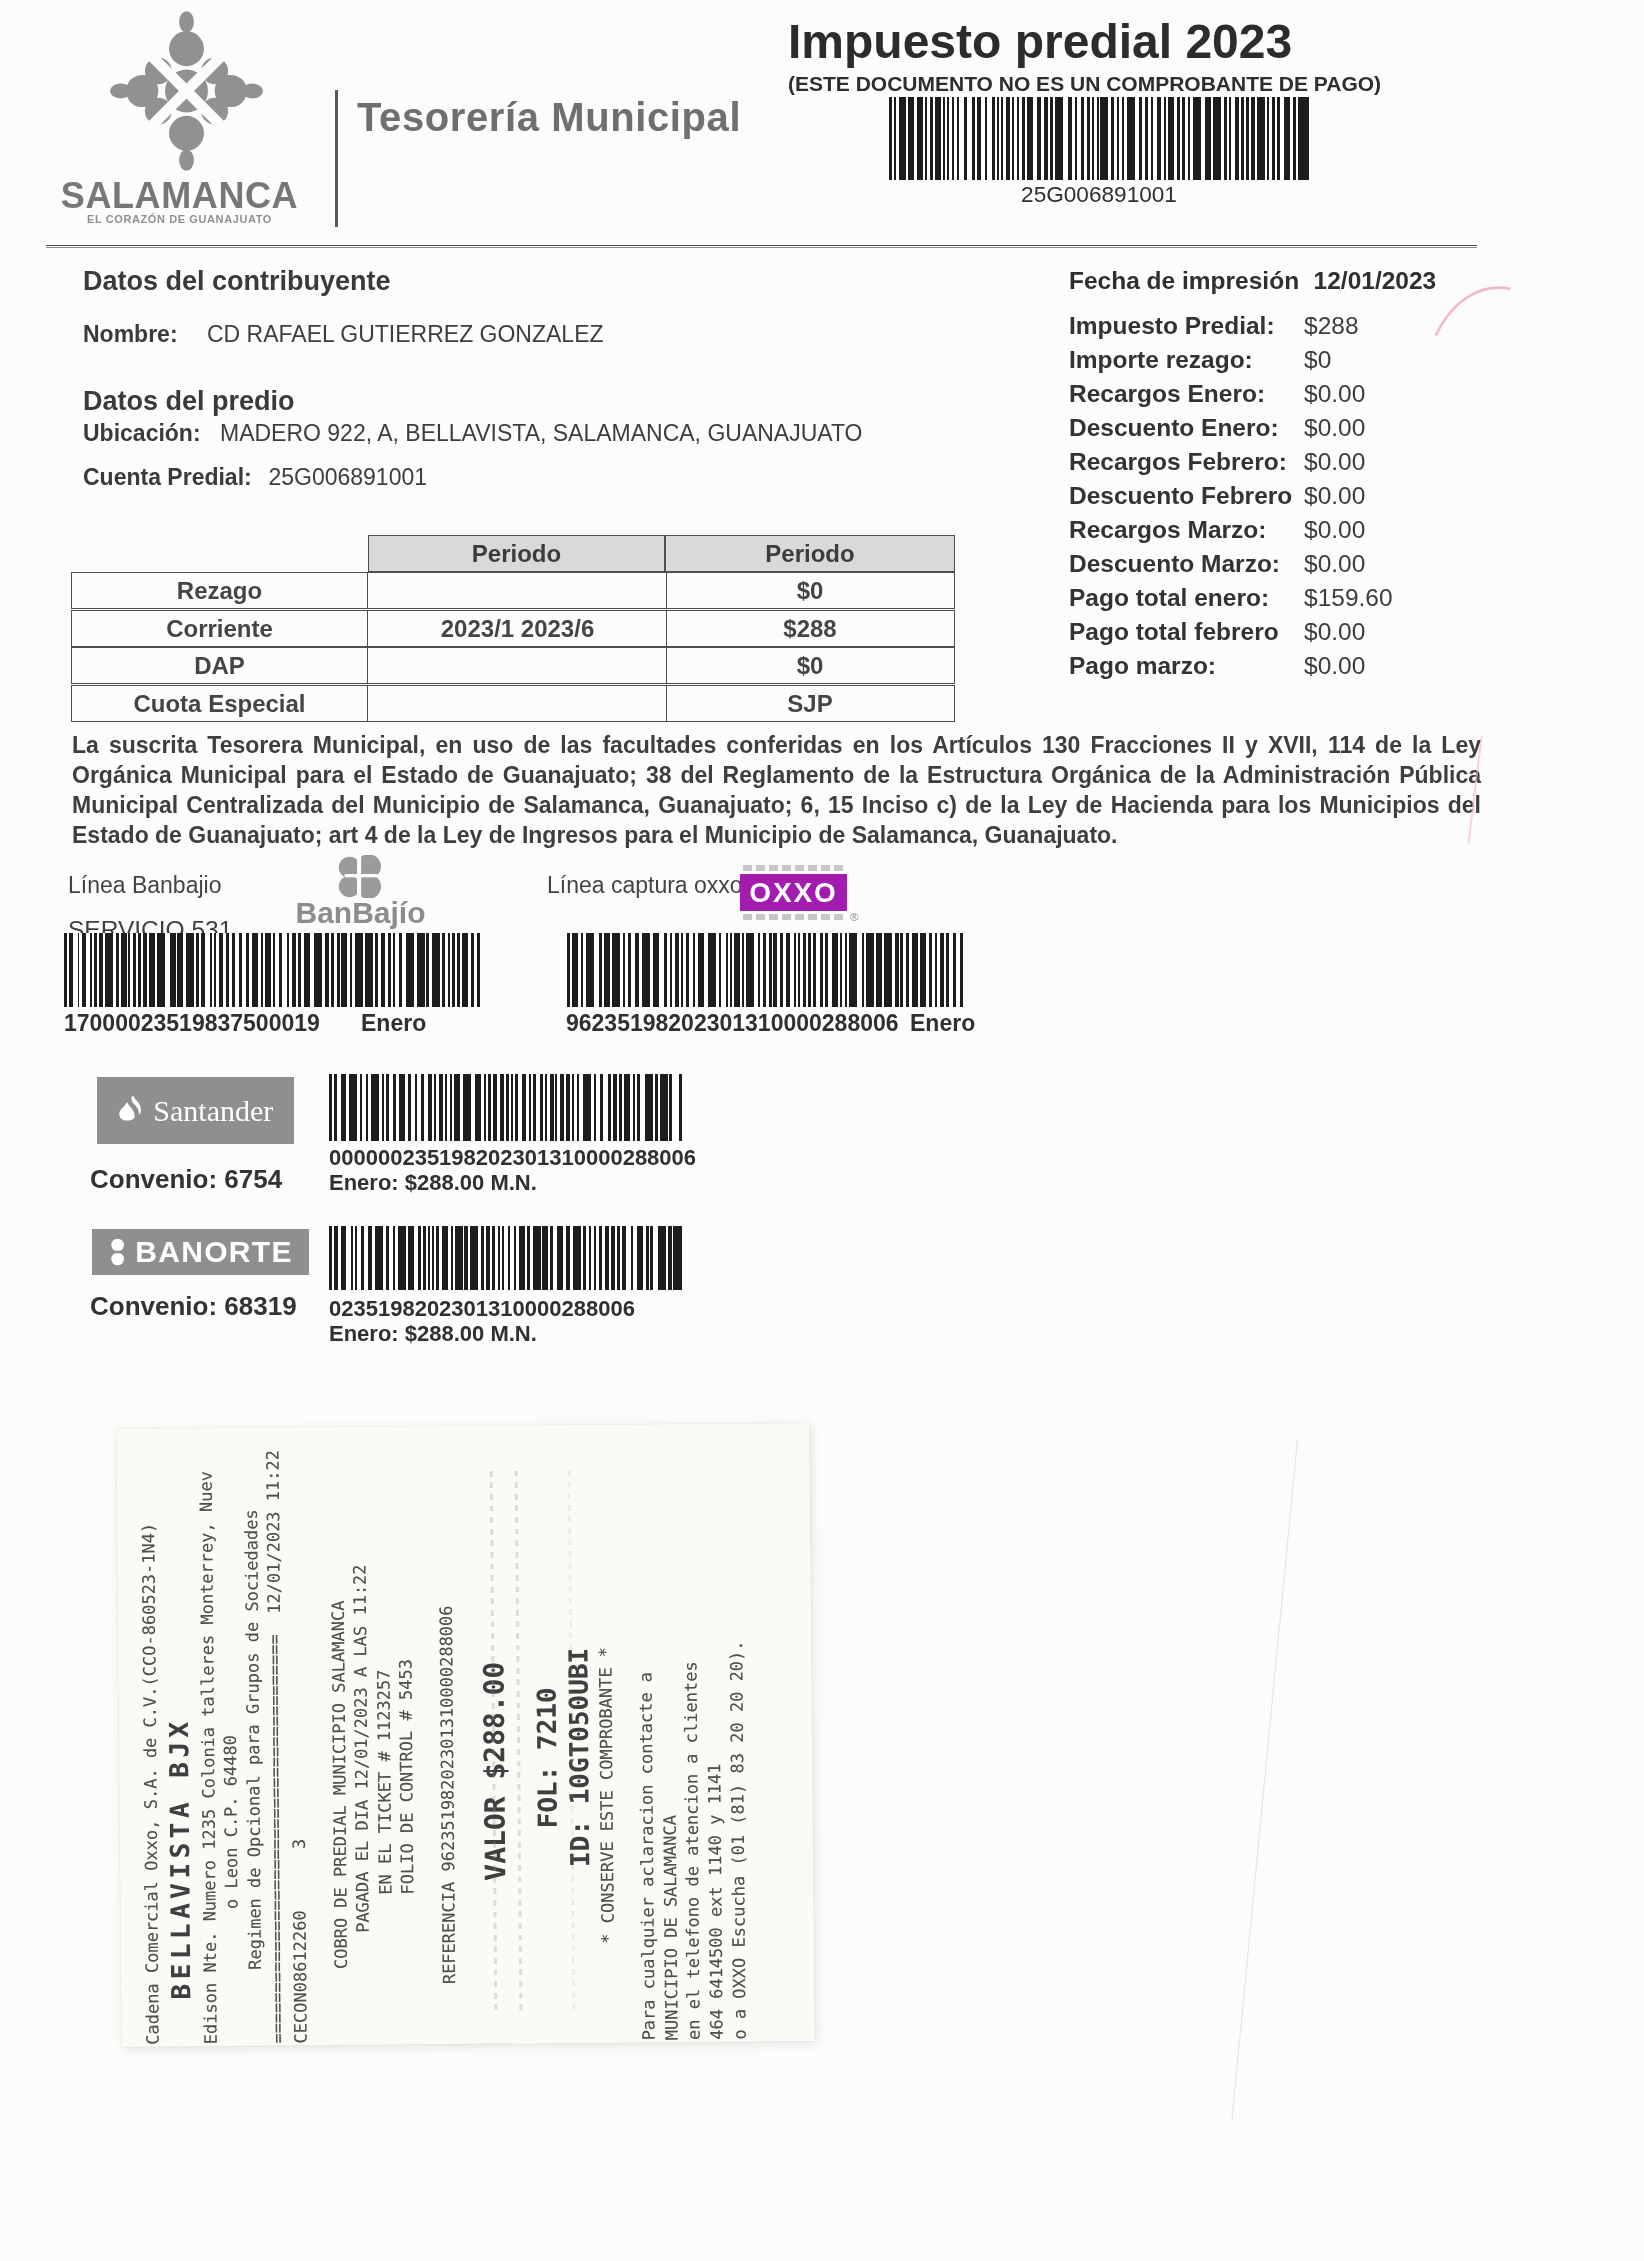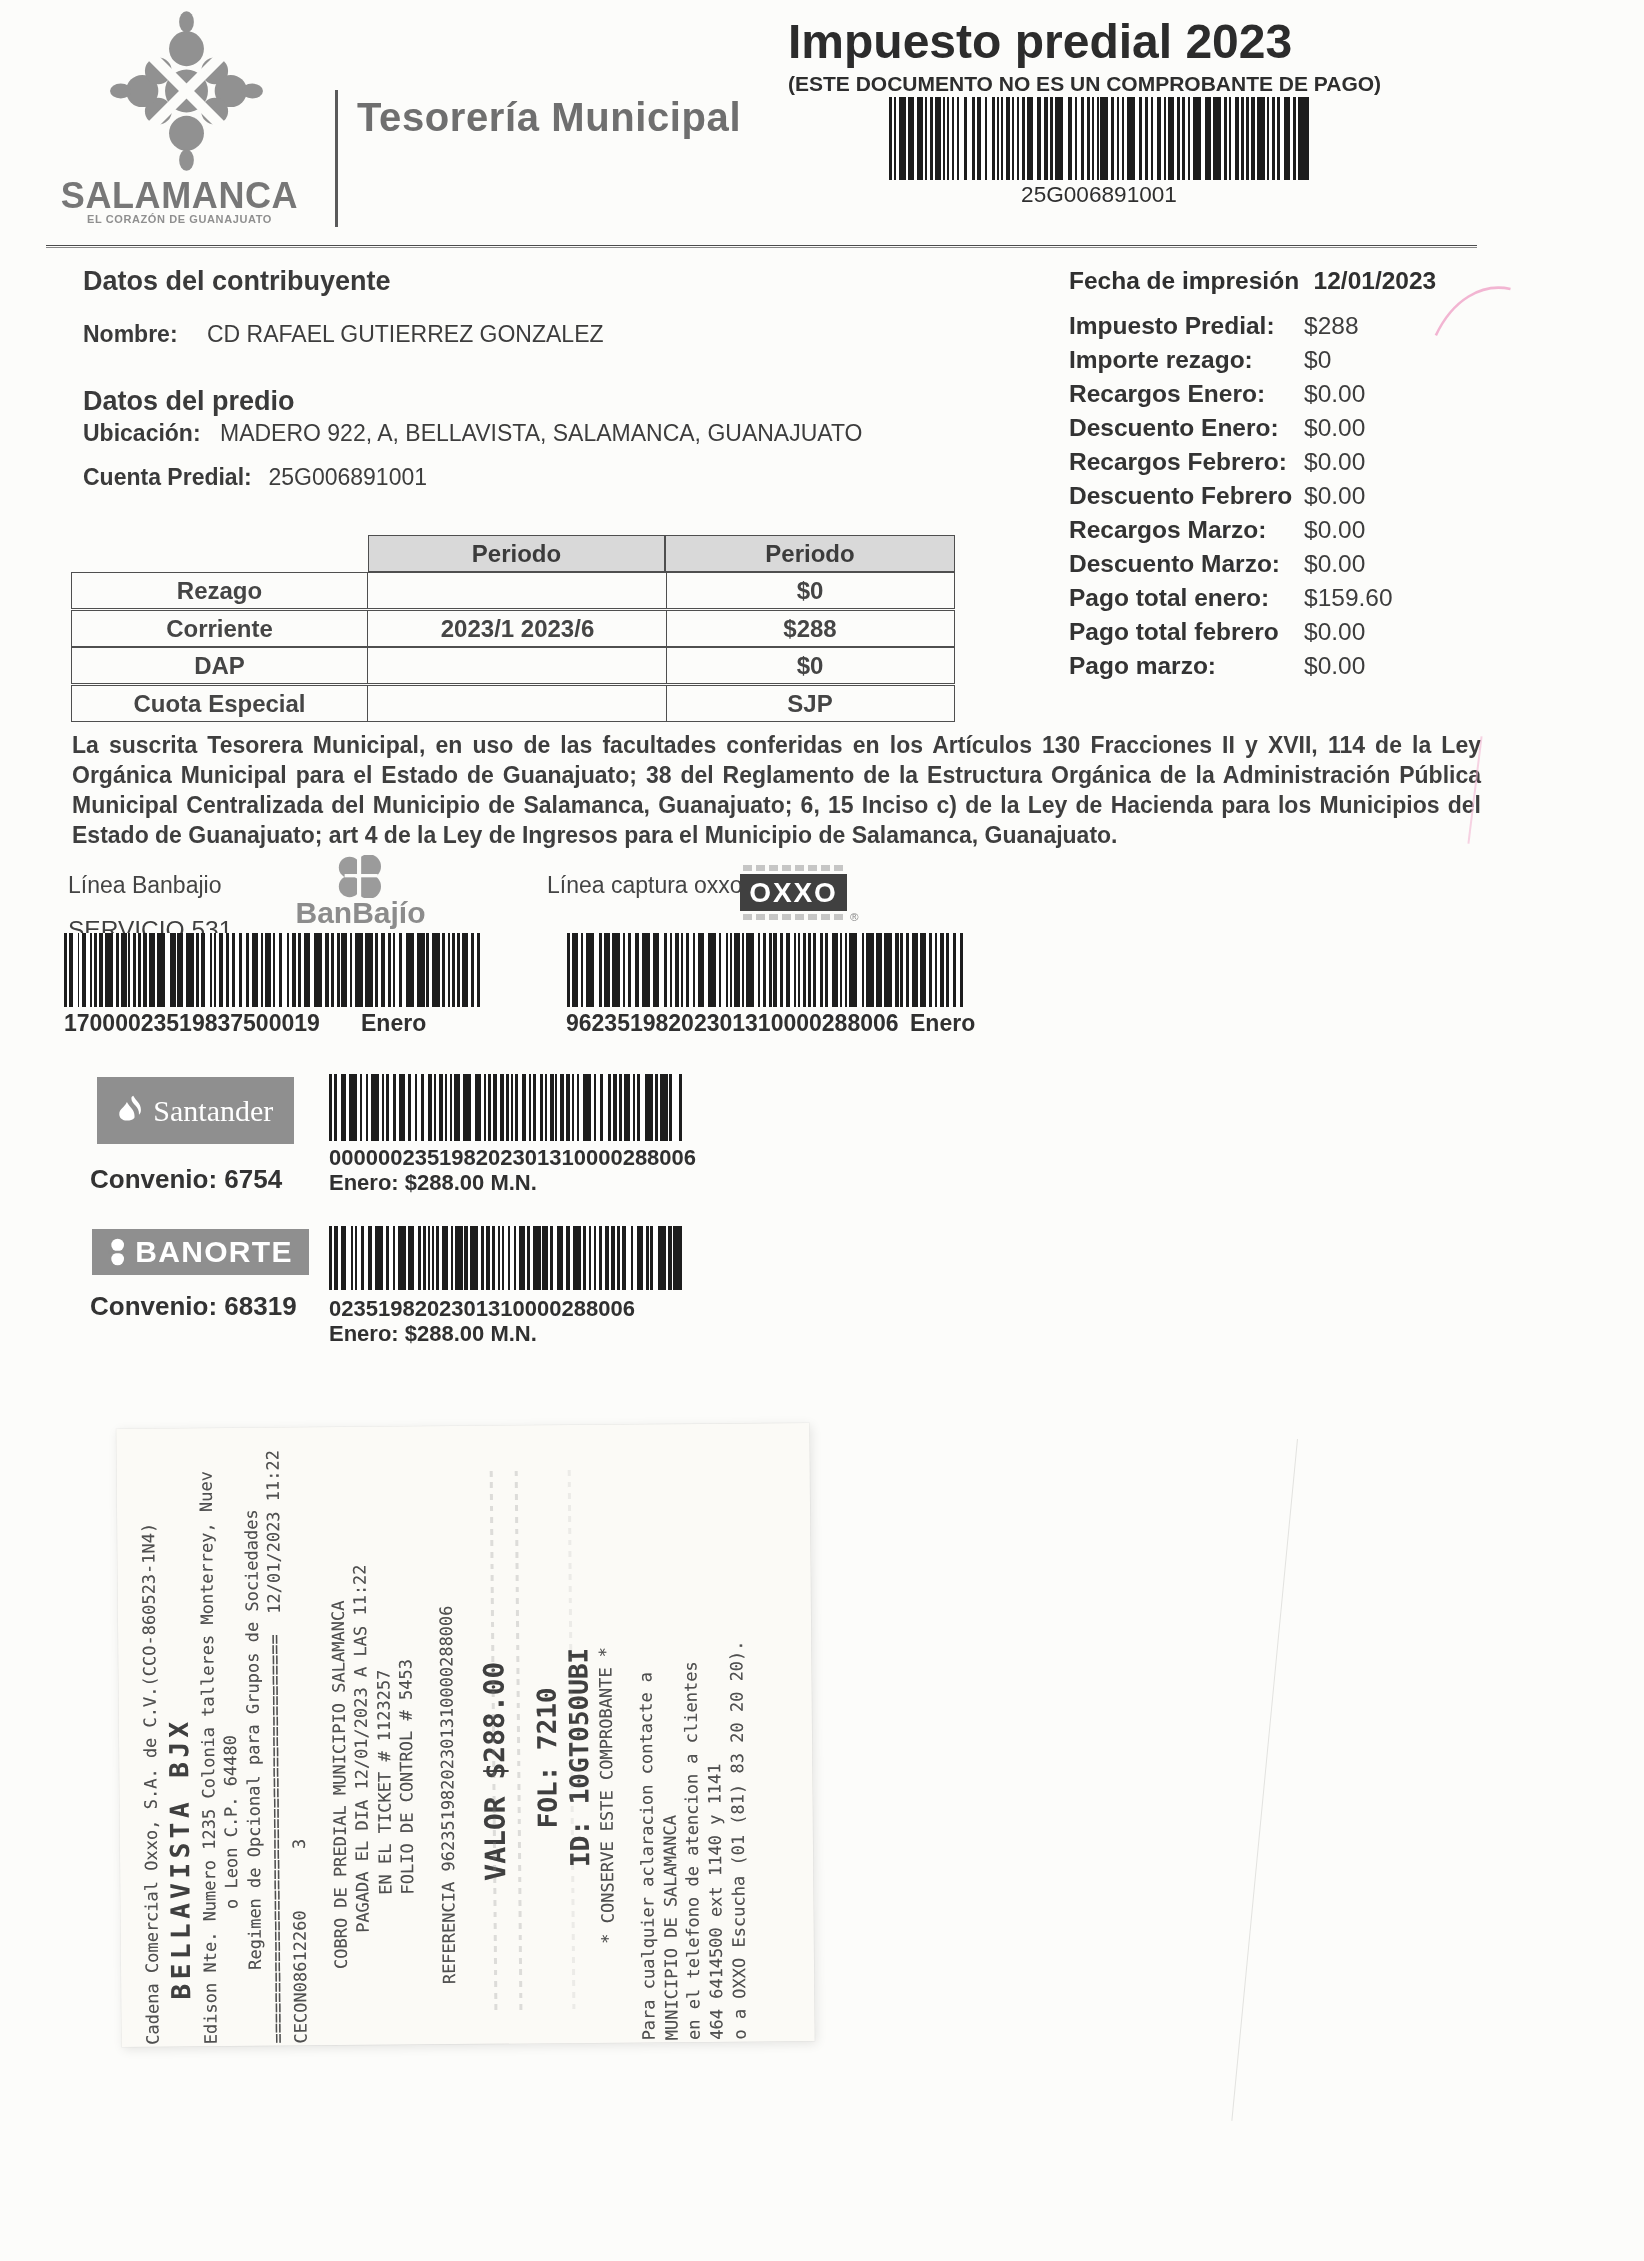--- a/index.html
+++ b/index.html
@@ -53,21 +53,21 @@
 
   
   .legal{left:72px;top:730px;width:1409px;font-size:23px;font-weight:700;line-height:30px;
          color:#3e3e3e;text-align:justify;}
 
   
   .pay-label{font-size:23px;color:#444;}
   .bb-glyph{left:330px;top:855px;width:59px;height:43px;}
   .bb-word{left:282px;top:896px;width:157px;text-align:center;font-size:30px;font-weight:800;color:#8c8c8c;}
   .servicio{left:68px;top:916px;font-size:24.5px;color:#3f3f3f;}
-  .oxxo-box{left:740px;top:874px;width:107px;height:37px;background:#404040;
+  .oxxo-box{left:740px;top:874px;width:107px;height:37px;background:#a21caf;
             display:flex;align-items:center;justify-content:center;}
   .oxxo-box span{font-size:28px;font-weight:800;color:#fff;letter-spacing:1.9px;}
   .oxxo-deco{left:743px;width:102px;height:6.4px;opacity:.55;
      background:repeating-linear-gradient(90deg,#9a9a9a 0 9px,transparent 9px 13px);}
   .oxxo-reg{left:850px;top:910px;font-size:11.6px;color:#8a8a8a;}
   .bc1{left:64px;top:933px;width:416px;height:74px;}
   .bc2{left:567px;top:933px;width:396px;height:74px;}
   .bc-cap{font-size:23px;font-weight:700;color:#303030;}
 
   .bank-box{background:#8f8f8f;display:flex;align-items:center;justify-content:center;gap:7.7px;}

